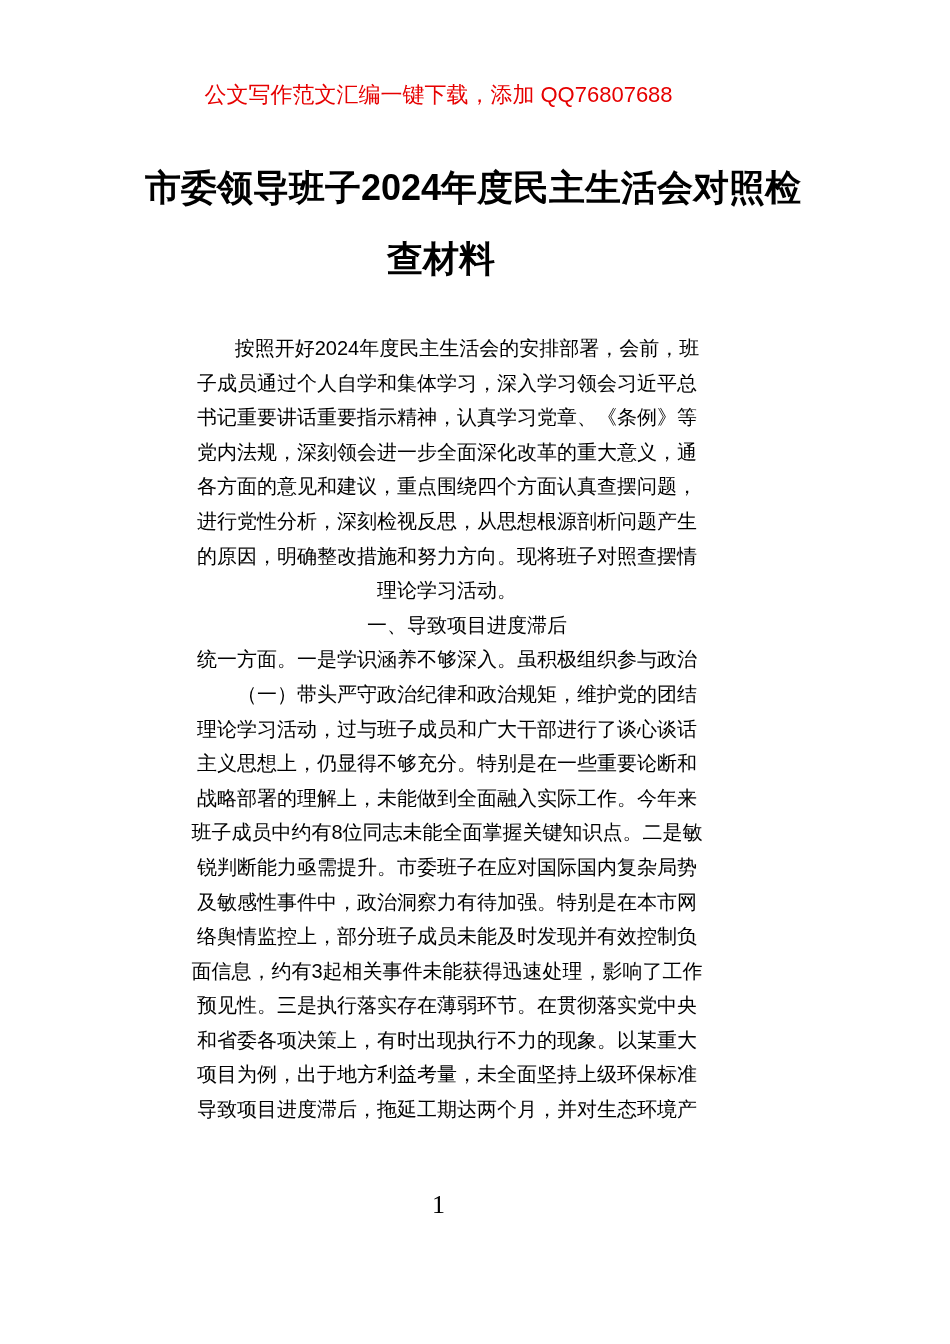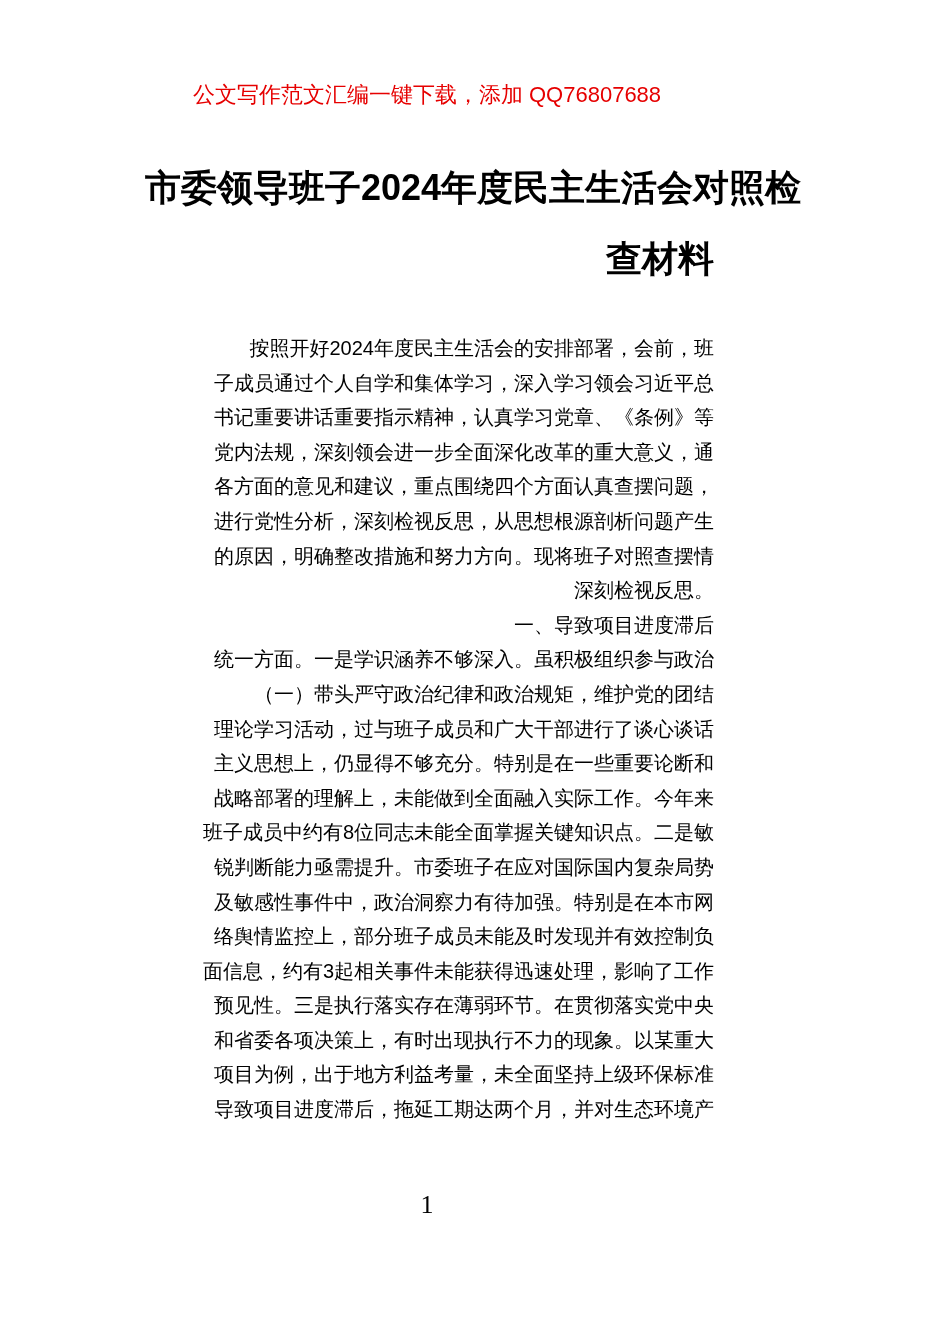--- a/index.html
+++ b/index.html
@@ -8,20 +8,21 @@
     background: #ffffff;
   }
   .page {
     position: relative;
     width: 854px;
     height: 1344px;
     background: #ffffff;
     color: #000000;
     font-family: "Liberation Sans", sans-serif;
     overflow: hidden;
+    padding-left: 23px;
   }
   .notice {
     position: absolute;
     top: 82px;
     left: 0;
     right: 0;
     text-align: center;
     font-size: 22px;
     line-height: 26px;
   }
@@ -44,21 +45,21 @@
     left: 157px;
     right: 140px;
     font-size: 20px;
     line-height: 34.6px;
   }
   .paragraph {
     margin: 0;
   }
   .doc-line {
     white-space: pre;
-    text-align: right;
+    text-align: center;
   }
   .page-number {
     position: absolute;
     top: 1190px;
     left: 0;
     right: 0;
     text-align: center;
     font-size: 26px;
     font-family: "Liberation Serif", serif;
   }
@@ -77,21 +78,21 @@
 
   <div class="body-text">
     <div class="paragraph">
         <div class="doc-line">　　按照开好2024年度民主生活会的安排部署，会前，班</div>
         <div class="doc-line">子成员通过个人自学和集体学习，深入学习领会习近平总</div>
         <div class="doc-line">书记重要讲话重要指示精神，认真学习党章、《条例》等</div>
         <div class="doc-line">党内法规，深刻领会进一步全面深化改革的重大意义，通</div>
         <div class="doc-line">各方面的意见和建议，重点围绕四个方面认真查摆问题，</div>
         <div class="doc-line">进行党性分析，深刻检视反思，从思想根源剖析问题产生</div>
         <div class="doc-line">的原因，明确整改措施和努力方向。现将班子对照查摆情</div>
-        <div class="doc-line">深刻检视反思。</div>
+        <div class="doc-line">理论学习活动。</div>
       </div>
     <div class="paragraph">
         <div class="doc-line">　　一、导致项目进度滞后</div>
       </div>
     <div class="paragraph">
         <div class="doc-line">统一方面。一是学识涵养不够深入。虽积极组织参与政治</div>
         <div class="doc-line">　　（一）带头严守政治纪律和政治规矩，维护党的团结</div>
         <div class="doc-line">理论学习活动，过与班子成员和广大干部进行了谈心谈话</div>
         <div class="doc-line">主义思想上，仍显得不够充分。特别是在一些重要论断和</div>
         <div class="doc-line">战略部署的理解上，未能做到全面融入实际工作。今年来</div>

